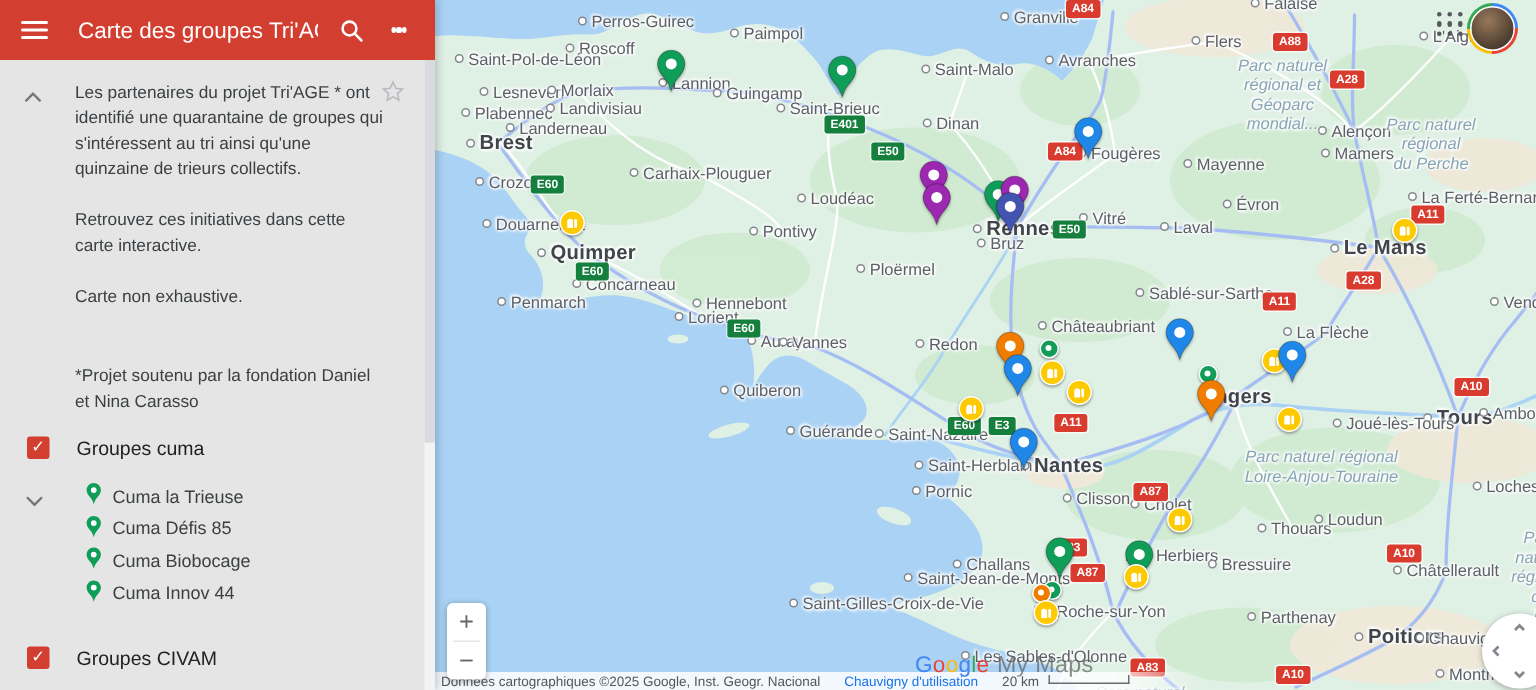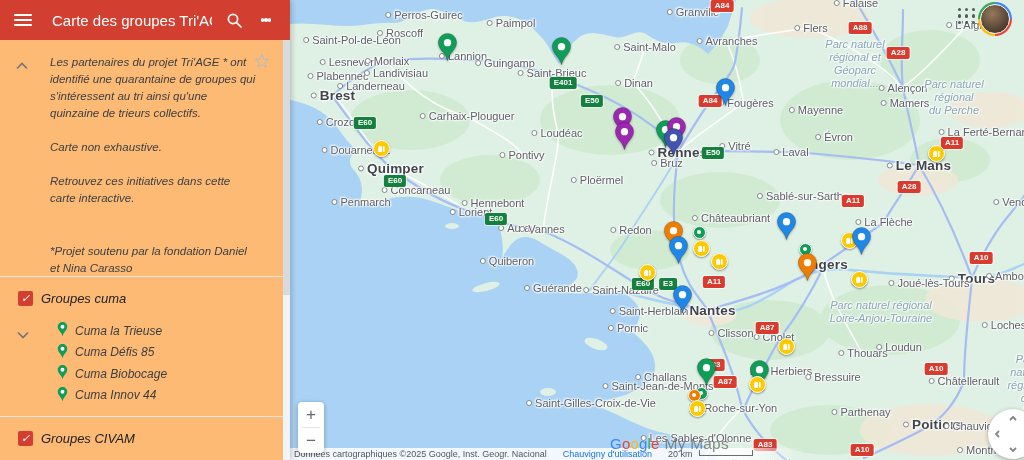--- a/index.html
+++ b/index.html
@@ -8,32 +8,32 @@
 
   
   .sidebar{position:absolute;left:0;top:0;width:290px;height:460px;background:#fff;
            z-index:40;box-shadow:2px 0 5px rgba(0,0,0,.18);}
   .sb-header{height:40px;background:#d23f31;display:flex;align-items:center;padding:0 14px;}
   .hamburger{width:18px;cursor:pointer;}
   .hamburger i{display:block;height:2px;background:#fff;margin:3px 0;border-radius:1px;}
   .sb-title{color:#fff;font-size:15px;margin-left:20px;flex:1;white-space:nowrap;overflow:hidden;}
   .hicon{width:20px;height:20px;display:flex;align-items:center;justify-content:center;cursor:pointer;margin-left:12px;}
   .kebab i{display:block;width:3.5px;height:3.5px;border-radius:50%;background:#fff;margin:1.6px 0;}
-  .panel{position:absolute;top:40px;left:0;right:0;bottom:0;background:#fdba74;overflow:hidden;font-style:italic;}
+  .panel{position:absolute;top:40px;left:0;right:0;bottom:0;background:#e5e5e5;overflow:hidden;}
   .desc{position:relative;height:236px;padding:14px 34px 0 50px;box-sizing:border-box;}
   .desc p{margin:0 0 17px;font-size:11.5px;line-height:17px;color:#3c4043;}
   .desc p.last{margin-top:36px;}
   .collapse{position:absolute;left:16px;top:16px;cursor:pointer;}
   .star{position:absolute;right:20px;top:13px;cursor:pointer;}
   .divider{height:1px;background:#e6e6e6;margin:0;}
   .layer{position:relative;padding:14px 0 10px;}
   .layer-head{display:flex;align-items:center;padding-left:18px;}
   .checkbox{width:15px;height:15px;background:#d23f31;border-radius:2px;color:#fff;font-size:11px;
             line-height:15px;text-align:center;cursor:pointer;flex:0 0 auto;}
-  .layer-label{margin-left:8px;font-size:13px;font-weight:500;color:#202124;}
+  .layer-label{margin-left:18px;font-size:13px;font-weight:500;color:#202124;}
   .expand{position:absolute;left:17px;top:48px;cursor:pointer;}
   .items{margin:14px 0 0 57px;}
   .item{display:flex;align-items:center;height:21.5px;font-size:12px;color:#3c4043;cursor:pointer;}
   .item svg{margin-right:7px;flex:0 0 auto;}
   .more{margin:3px 0 0 68px;font-size:12px;color:#5f6368;cursor:pointer;}
   .sb-track{position:absolute;right:0;top:0;bottom:0;width:7px;background:#f1f3f4;}
   .sb-thumb{position:absolute;right:0;top:0;width:7px;height:255px;background:#d9dadd;}
 
   
   .map{position:absolute;left:290px;top:0;width:734px;height:460px;overflow:hidden;background:#dff0e4;cursor:grab;}
@@ -114,22 +114,22 @@
           <svg width="12" height="8" viewBox="0 0 12 8">
               <polyline points="1,6.5 6,1.5 11,6.5" fill="none" stroke="#757575" stroke-width="1.6"></polyline>
             </svg>
         </span>
         <span class="star">
           <svg width="16" height="16" viewBox="0 0 16 16">
               <path d="M8 1.8 9.9 5.9 14.3 6.4 11 9.4 11.9 13.8 8 11.6 4.1 13.8 5 9.4 1.7 6.4 6.1 5.9Z" fill="none" stroke="#b7bbbf" stroke-width="1.1"></path>
             </svg>
         </span>
         <p>Les partenaires du projet Tri'AGE * ont identifié une quarantaine de groupes qui s'intéressent au tri ainsi qu'une quinzaine de trieurs collectifs.</p>
+        <p>Retrouvez ces initiatives dans cette carte interactive.</p>
         <p>Carte non exhaustive.</p>
-        <p>Retrouvez ces initiatives dans cette carte interactive.</p>
         <p class="last">*Projet soutenu par la fondation Daniel et Nina Carasso</p>
       </div>
       <div class="divider"></div>
 
       <div class="layer">
         <div class="layer-head">
           <div class="checkbox">✓</div>
           <div class="layer-label">Groupes cuma</div>
         </div>
         <span class="expand">

